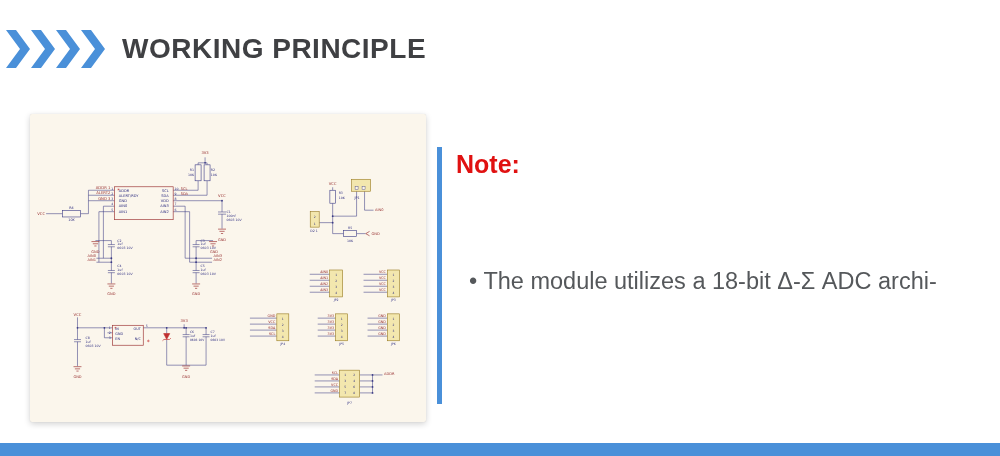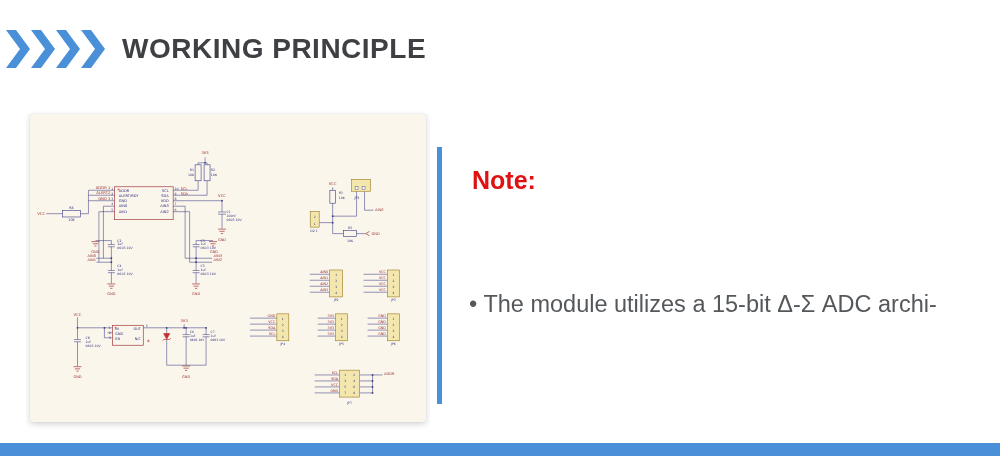--- a/index.html
+++ b/index.html
@@ -5,21 +5,21 @@
   html,body{margin:0;padding:0;}
   body{width:1000px;height:456px;position:relative;background:#ffffff;overflow:hidden;
        font-family:"Liberation Sans", sans-serif;}
   .header{position:absolute;left:6px;top:30px;display:flex;align-items:center;}
   .title{font-size:28px;font-weight:bold;color:#3f4043;letter-spacing:.5px;margin:0 0 0 14px;}
   .panel{position:absolute;left:30px;top:114px;width:396px;height:308px;background:#fbf6ec;
          border-radius:2px;box-shadow:0 2px 6px rgba(0,0,0,.18), 0 0 1px rgba(0,0,0,.15);}
   .panel svg{display:block;width:396px;height:308px;}
   .vbar{position:absolute;left:437px;top:147px;width:5px;height:257px;}
   .note{position:absolute;left:456px;top:150px;width:540px;}
-  .note h2{margin:16px;font-size:25px;font-weight:bold;}
+  .note h2{margin:0;font-size:25px;font-weight:bold;}
   .note-lines{margin-top:9px;font-size:23.5px;line-height:37.5px;color:#55585b;white-space:pre;}
   .bottom-bar{position:absolute;left:0;bottom:0;width:1000px;height:13px;}
   
   .wire{stroke:#3a3a85;stroke-width:.55;fill:none;}
   .boxm{stroke:#a03c3c;stroke-width:.7;fill:none;}
   .boxb{stroke:#3a3a85;stroke-width:.6;fill:#fbf6ec;}
   .boxy{stroke:#97791f;stroke-width:.6;fill:#f3e7ae;}
   .pinbox{stroke:#3a3a85;stroke-width:.4;fill:#fbf6ec;}
   .gndp{stroke:#a03838;stroke-width:.7;fill:none;}
   .zen{stroke:#c03030;stroke-width:.7;fill:#c03030;}
@@ -278,20 +278,20 @@
         <text x="350" y="403.5" font-size="3.2" text-anchor="middle" class="lb">JP7</text>
       </g>
   </svg>
 </div>
 
 <div class="vbar" style="background: rgb(74, 144, 217);"></div>
 
 <section class="note">
   <h2 style="color: rgb(224, 17, 17);">Note:</h2>
   <div class="note-lines" style="color: rgb(85, 88, 91);">
-    <div>  • The module utilizes a 15-bit Δ-Σ ADC archi-</div>
+    <div>  • The module utilizes a 18-bit Δ-Σ ADC archi-</div>
     
     
     
   </div>
 </section>
 
 <div class="bottom-bar" style="background: rgb(74, 144, 217);"></div>
 
 </body></html>

